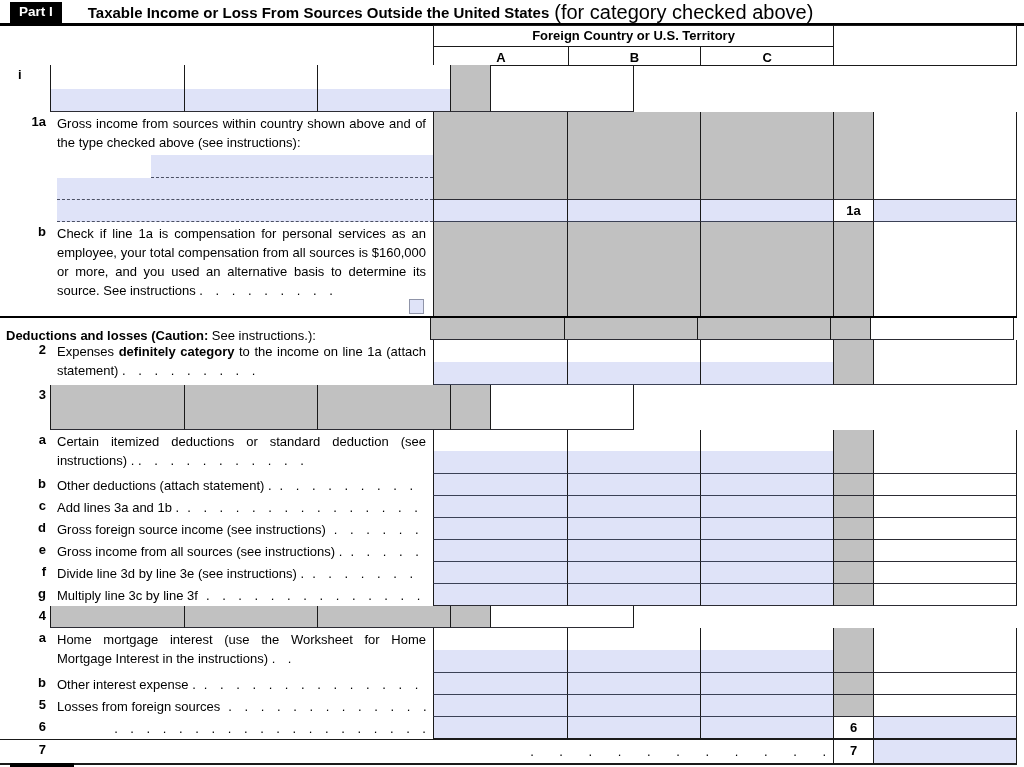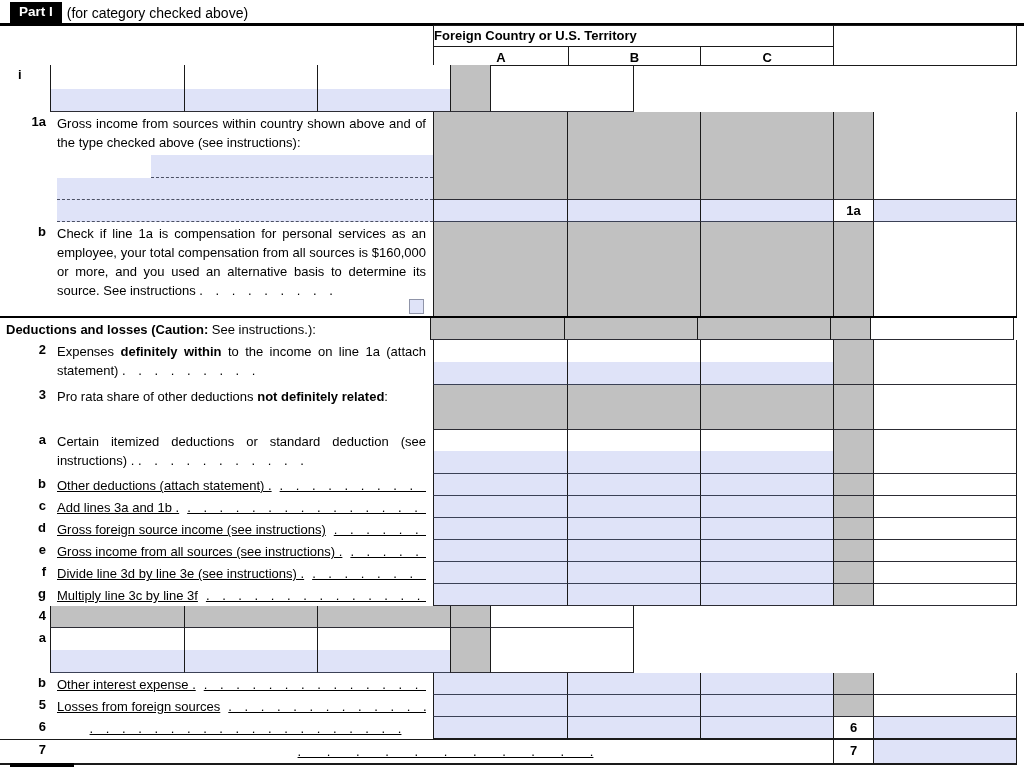--- a/index.html
+++ b/index.html
@@ -11,29 +11,29 @@
   
   .part-bar {
     position:absolute; left:0; top:2px; width:1024px; height:21px;
     border-bottom:3px solid #000; display:flex; align-items:center;
   }
   .part-tag {
     margin-left:10px; background:#000; color:#fff; font-weight:700;
     font-size:13.5px; padding:2px 9px 3px 9px; height:16px; line-height:16px;
   }
   .part-title { font-weight:700; font-size:15px; margin-left:26px; }
-  .part-sub   { font-size:14px; margin-left:5px; }
+  .part-sub   { font-size:20px; margin-left:5px; }
 
   
   .thead {
     position:absolute; left:433px; top:25px; width:584px; height:41px;
     border:1.2px solid #1a1a1a; box-sizing:border-box; display:flex;
   }
   .fc-box { width:400px; border-right:1.2px solid #1a1a1a; box-sizing:border-box; display:flex; flex-direction:column; }
-  .fc-title { height:18px; border-bottom:1.2px solid #1a1a1a; text-align:left; font-weight:700; font-size:13px; padding-top:2px; box-sizing:content-box; }
+  .fc-title { height:18px; border-bottom:1.2px solid #1a1a1a; text-align:center; font-weight:700; font-size:13px; padding-top:2px; box-sizing:content-box; }
   .abc { display:flex; flex:1; }
   .abc > div { text-align:center; font-weight:700; font-size:13px; padding-top:3px; box-sizing:border-box; }
   .abc .ha { width:134px; }
   .abc .hb { width:133px; border-left:1.2px solid #1a1a1a; }
   .abc .hc { width:133px; border-left:1.2px solid #1a1a1a; }
   .total-box { flex:1; text-align:center; padding-top:2px; }
   .total-title { font-weight:700; font-size:13px; }
   .total-sub { font-size:12.5px; margin-top:1px; }
 
   
@@ -44,37 +44,37 @@
   .num {
     width:50px; box-sizing:border-box; text-align:right; padding:2px 4px 0 0;
     font-weight:700; font-size:13px;
   }
   .num.ileft { text-align:left; padding-left:18px; }
   .desc {
     width:383px; box-sizing:border-box; padding:2px 7px 0 7px;
     text-align:justify; line-height:19px; position:relative; font-size:13px;
   }
   .desc7 { width:783px; }
-  .descfull { width:430px; box-sizing:border-box; padding:2px 7px 0 6px; line-height:19px; font-size:13px; }
+  .descfull { width:430px; box-sizing:border-box; padding:8px 7px 0 6px; line-height:19px; font-size:13px; }
   .c { box-sizing:border-box; border-left:1.2px solid #1a1a1a; border-bottom:1px solid #2c2c34; }
   .nb { border-bottom:1.2px solid #3b4156; }
   .ca{width:134px;} .cb{width:133px;} .cc{width:133px;}
   .sp{width:40px; background:#c1c1c1; text-align:center; font-weight:700; font-size:13px;}
   .sp.lab{ background:#fff; padding-top:3px; }
   .tt{width:144px; border-right:1.5px solid #1a1a1a;}
   .g  { background:#c1c1c1; }
   .bl { background:#dfe3f8; }
   .split { display:flex; flex-direction:column; background:#fff; }
   .split .fld { margin-top:auto; height:22px; background:#dfe3f8; }
   .bb2 { border-bottom:2.5px solid #000; }
   .bbm { border-bottom:2px solid #1a1a1a; }
 
   
   .dots { word-spacing:9px; white-space:nowrap; }
-  .lead { display:flex; text-align:center;text-decoration:underline; }
+  .lead { display:flex; text-align:right; }
   .lead .txt { white-space:nowrap; }
   .lead .leader { flex:1; overflow:hidden; white-space:nowrap; padding-left:8px; }
   .dots7 { word-spacing:22px; }
 
   
   .dashfld { position:absolute; background:#dfe3f8; border-bottom:1.6px dashed #4a4f63; box-sizing:border-box; }
   .f1a1 { left:151px; top:90px;  width:282px; height:23px; }
   .f1a2 { left:57px;  top:113px; width:376px; height:22px; }
   .f1a3 { left:57px;  top:135px; width:376px; height:22px; }
 
@@ -86,20 +86,21 @@
   
   .next-part-tag { position:absolute; left:10px; top:763px; width:64px; height:6px; background:#000; }
 </style>
 </head>
 <body>
 
 <div class="page">
 
   <div class="part-bar">
     <span class="part-tag">Part I</span>
+    <span class="part-title">Taxable Income or Loss From Sources Outside the United States</span>
     <span class="part-sub">(for category checked above)</span>
   </div>
 
   <div class="thead">
     <div class="fc-box">
       <div class="fc-title">Foreign Country or U.S. Territory</div>
       <div class="abc">
         <div class="ha">A</div>
         <div class="hb">B</div>
         <div class="hc">C</div>
@@ -158,37 +159,36 @@
       <div class="descfull"><b>Deductions and losses (Caution:</b><span> See instructions.):</span></div>
       <div class="c ca g"></div>
       <div class="c cb g"></div>
       <div class="c cc g"></div>
       <div class="c sp"></div>
       <div class="c tt"></div>
     </div>
 
     <div class="r h45">
       <div class="num">2</div>
-      <div class="desc"><span>Expenses </span><b>definitely within</b><span> to the income on line 1a (attach statement)</span> <span class="dots">. . . . . . . . .</span></div>
+      <div class="desc"><span>Expenses </span><b>definitely category</b><span> to the income on line 1a (attach statement)</span> <span class="dots">. . . . . . . . .</span></div>
       <div class="c ca split nb">
           <div class="fld"></div>
         </div>
       <div class="c cb split nb">
           <div class="fld"></div>
         </div>
       <div class="c cc split nb">
           <div class="fld"></div>
         </div>
       <div class="c sp"></div>
       <div class="c tt"></div>
     </div>
 
     <div class="r h45">
       <div class="num">3</div>
-      <div class="desc"><span>Pro rata share of other deductions </span><b>not definitely related</b><span>:</span></div>
       <div class="c ca g"></div>
       <div class="c cb g"></div>
       <div class="c cc g"></div>
       <div class="c sp"></div>
       <div class="c tt"></div>
     </div>
 
     <div class="r h44">
       <div class="num">a</div>
       <div class="desc"><span>Certain itemized deductions or standard deduction (see instructions) .</span> <span class="dots">. . . . . . . . . . .</span></div>
@@ -287,20 +287,21 @@
       <div class="num">4</div>
       <div class="c ca g"></div>
       <div class="c cb g"></div>
       <div class="c cc g"></div>
       <div class="c sp"></div>
       <div class="c tt"></div>
     </div>
 
     <div class="r h45">
       <div class="num">a</div>
+      <div class="desc"><span>Home mortgage interest (use the Worksheet for Home Mortgage Interest in the instructions)</span> <span class="dots">. .</span></div>
       <div class="c ca split nb">
           <div class="fld"></div>
         </div>
       <div class="c cb split nb">
           <div class="fld"></div>
         </div>
       <div class="c cc split nb">
           <div class="fld"></div>
         </div>
       <div class="c sp"></div>

